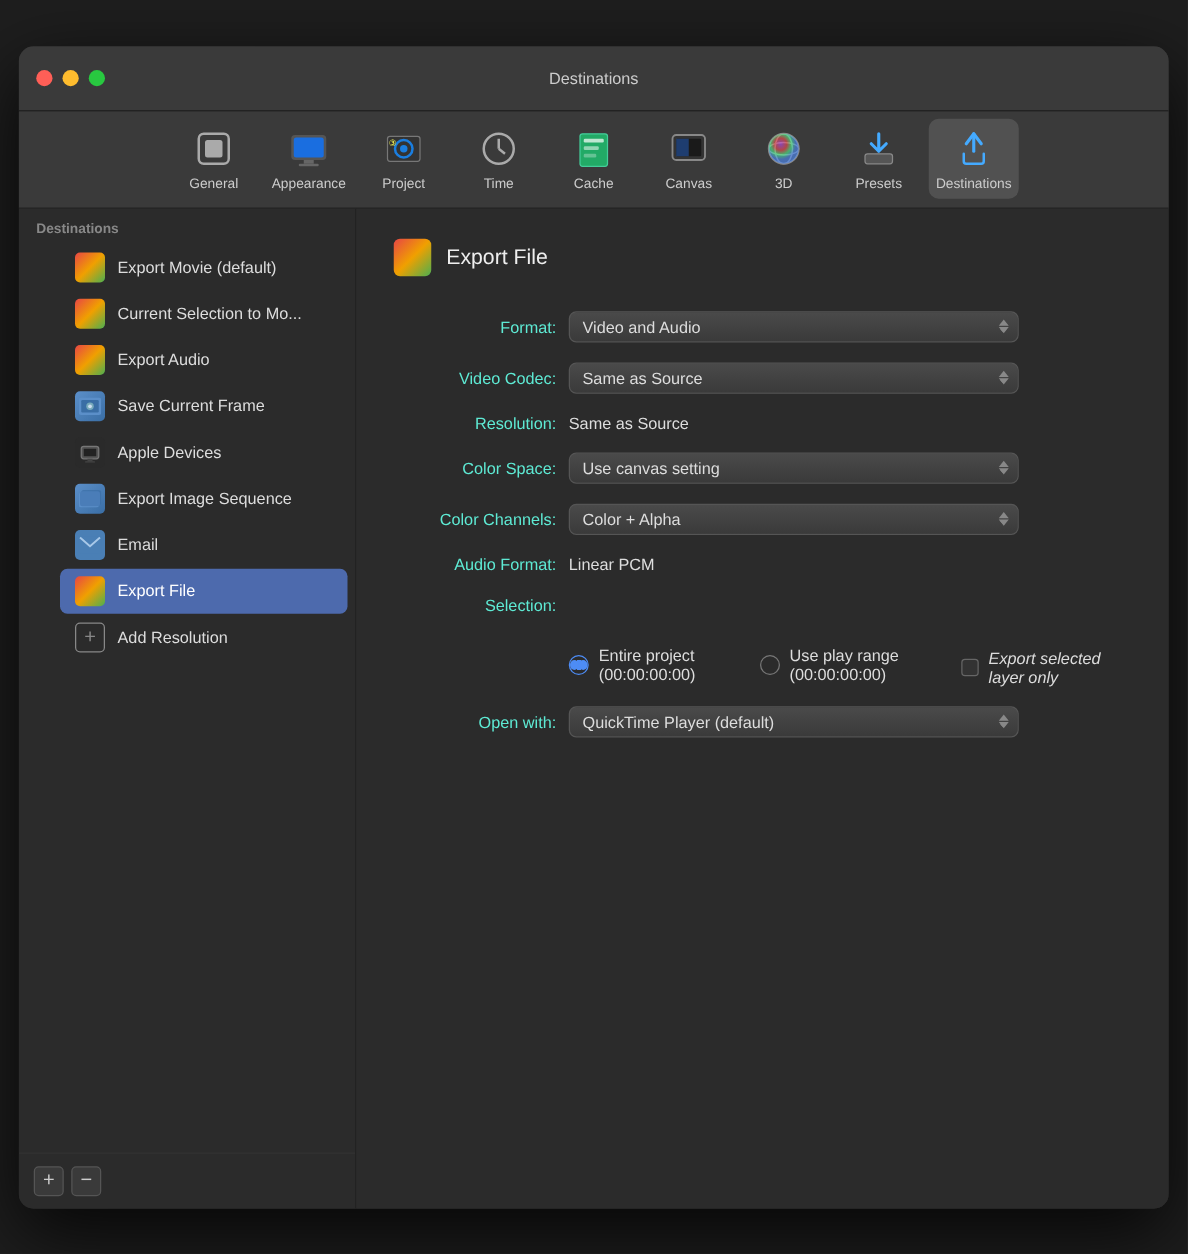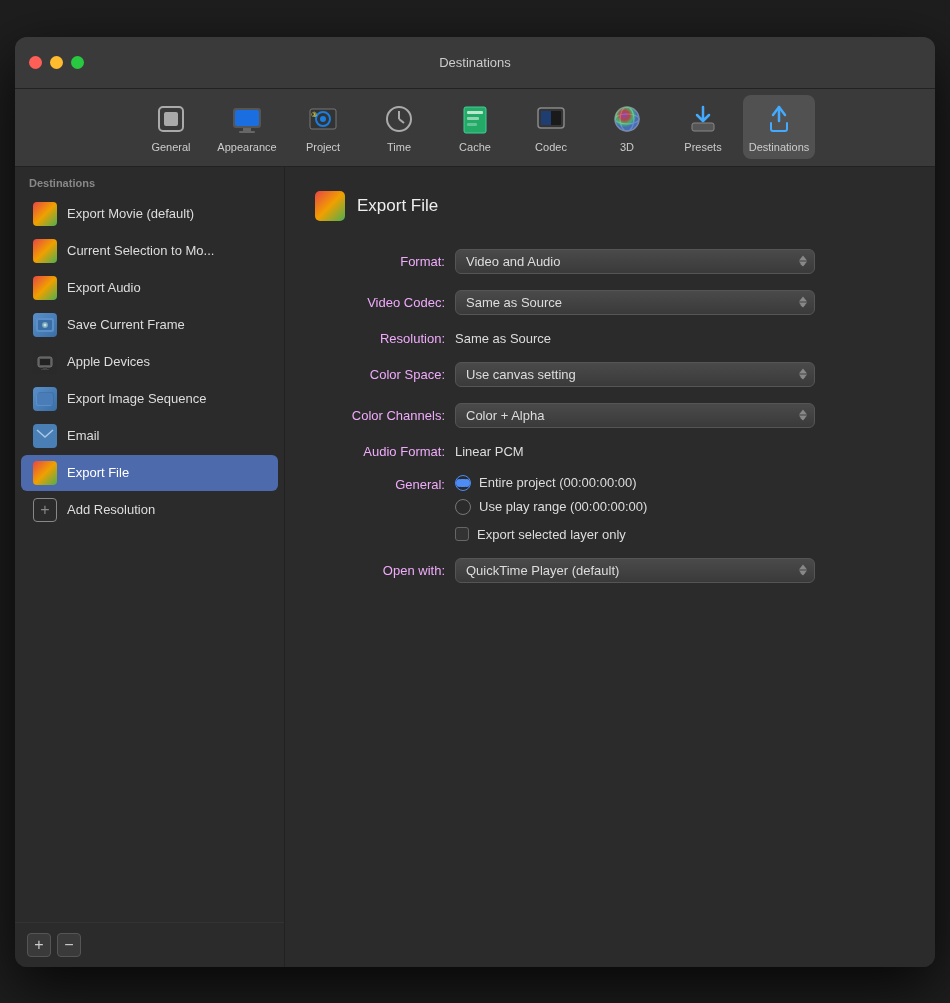--- a/index.html
+++ b/index.html
@@ -117,20 +117,21 @@
     .sidebar-header {
       padding: 10px 14px 6px;
       color: #888;
       font-size: 11px;
       font-weight: 600;
       text-transform: none;
     }
     .sidebar-list {
       flex: 1;
       overflow-y: auto;
+      padding-left: 27px;
     }
     .sidebar-item {
       display: flex;
       align-items: center;
       padding: 6px 12px;
       cursor: pointer;
       color: #ddd;
       font-size: 13px;
       gap: 10px;
       border-radius: 6px;
@@ -208,21 +209,21 @@
       font-weight: 500;
     }
 
     .form-grid {
       display: grid;
       grid-template-columns: 140px 1fr;
       row-gap: 16px;
       align-items: center;
     }
     .form-label {
-      color: #f0abfc;
+      color: #5eead4;
       font-size: 13px;
       text-align: right;
       padding-right: 10px;
     }
     .form-value {
       color: #ddd;
       font-size: 13px;
     }
 
     
@@ -295,22 +296,22 @@
       height: 14px;
       border: 1.5px solid #666;
       border-radius: 3px;
       background: #333;
       flex-shrink: 0;
     }
 
     
     .duration-content {
       display: flex;
-      flex-direction: column;
       gap: 8px;
+      margin-top: 40px;
     }
 
     
     .chevrons {
       display: flex;
       flex-direction: column;
       gap: 1px;
       position: absolute;
       right: 8px;
       top: 50%;
@@ -394,21 +395,21 @@
       <span>Cache</span>
     </div>
     <div class="toolbar-item">
       <div class="toolbar-icon">
         <svg width="32" height="32" viewBox="0 0 32 32">
           <rect x="3" y="5" width="26" height="20" rx="3" fill="#333" stroke="#888" stroke-width="1.5"></rect>
           <rect x="6" y="8" width="20" height="14" rx="1" fill="#1a1a1a"></rect>
           <rect x="6" y="8" width="10" height="14" fill="#2255aa" opacity="0.6"></rect>
         </svg>
       </div>
-      <span>Codec</span>
+      <span>Canvas</span>
     </div>
     <div class="toolbar-item">
       <div class="toolbar-icon">
         <svg width="32" height="32" viewBox="0 0 32 32">
           <circle cx="16" cy="16" r="12" fill="none" stroke="#888" stroke-width="1.5"></circle>
           <ellipse cx="16" cy="16" rx="7" ry="12" fill="none" stroke="#888" stroke-width="1.2"></ellipse>
           <ellipse cx="16" cy="16" rx="12" ry="5" fill="none" stroke="#888" stroke-width="1.2"></ellipse>
           <circle cx="16" cy="16" r="12" fill="url(#grad3d)" opacity="0.6"></circle>
           <defs>
             <radialGradient id="grad3d" cx="40%" cy="35%">
@@ -567,33 +568,33 @@
           </select>
           <div class="chevrons">
             <div class="chevron-up"></div>
             <div class="chevron-down"></div>
           </div>
         </div>
 
         <span class="form-label">Audio Format:</span>
         <span class="form-value">Linear PCM</span>
 
-        <span class="form-label" style="align-self: flex-start; padding-top: 2px;">General:</span>
+        <span class="form-label" style="align-self: flex-start; padding-top: 2px;">Selection:</span>
         <div class="duration-content">
           <div class="radio-item">
             <div class="radio-circle checked">
               <div class="radio-dot"></div>
             </div>
             <span>Entire project (00:00:00:00)</span>
           </div>
           <div class="radio-item">
             <div class="radio-circle"></div>
             <span>Use play range (00:00:00:00)</span>
           </div>
-          <div class="checkbox-item" style="margin-top:4px;">
+          <div class="checkbox-item" style="margin-top:4px;font-style:italic;">
             <div class="checkbox-box"></div>
             <span>Export selected layer only</span>
           </div>
         </div>
 
         <span class="form-label">Open with:</span>
         <div class="select-wrapper">
           <select class="mac-select" style="color: rgb(221, 221, 221); background: linear-gradient(rgb(74, 74, 74), rgb(58, 58, 58)); border: 1px solid rgb(85, 85, 85);">
             <option>QuickTime Player (default)</option>
           </select>

